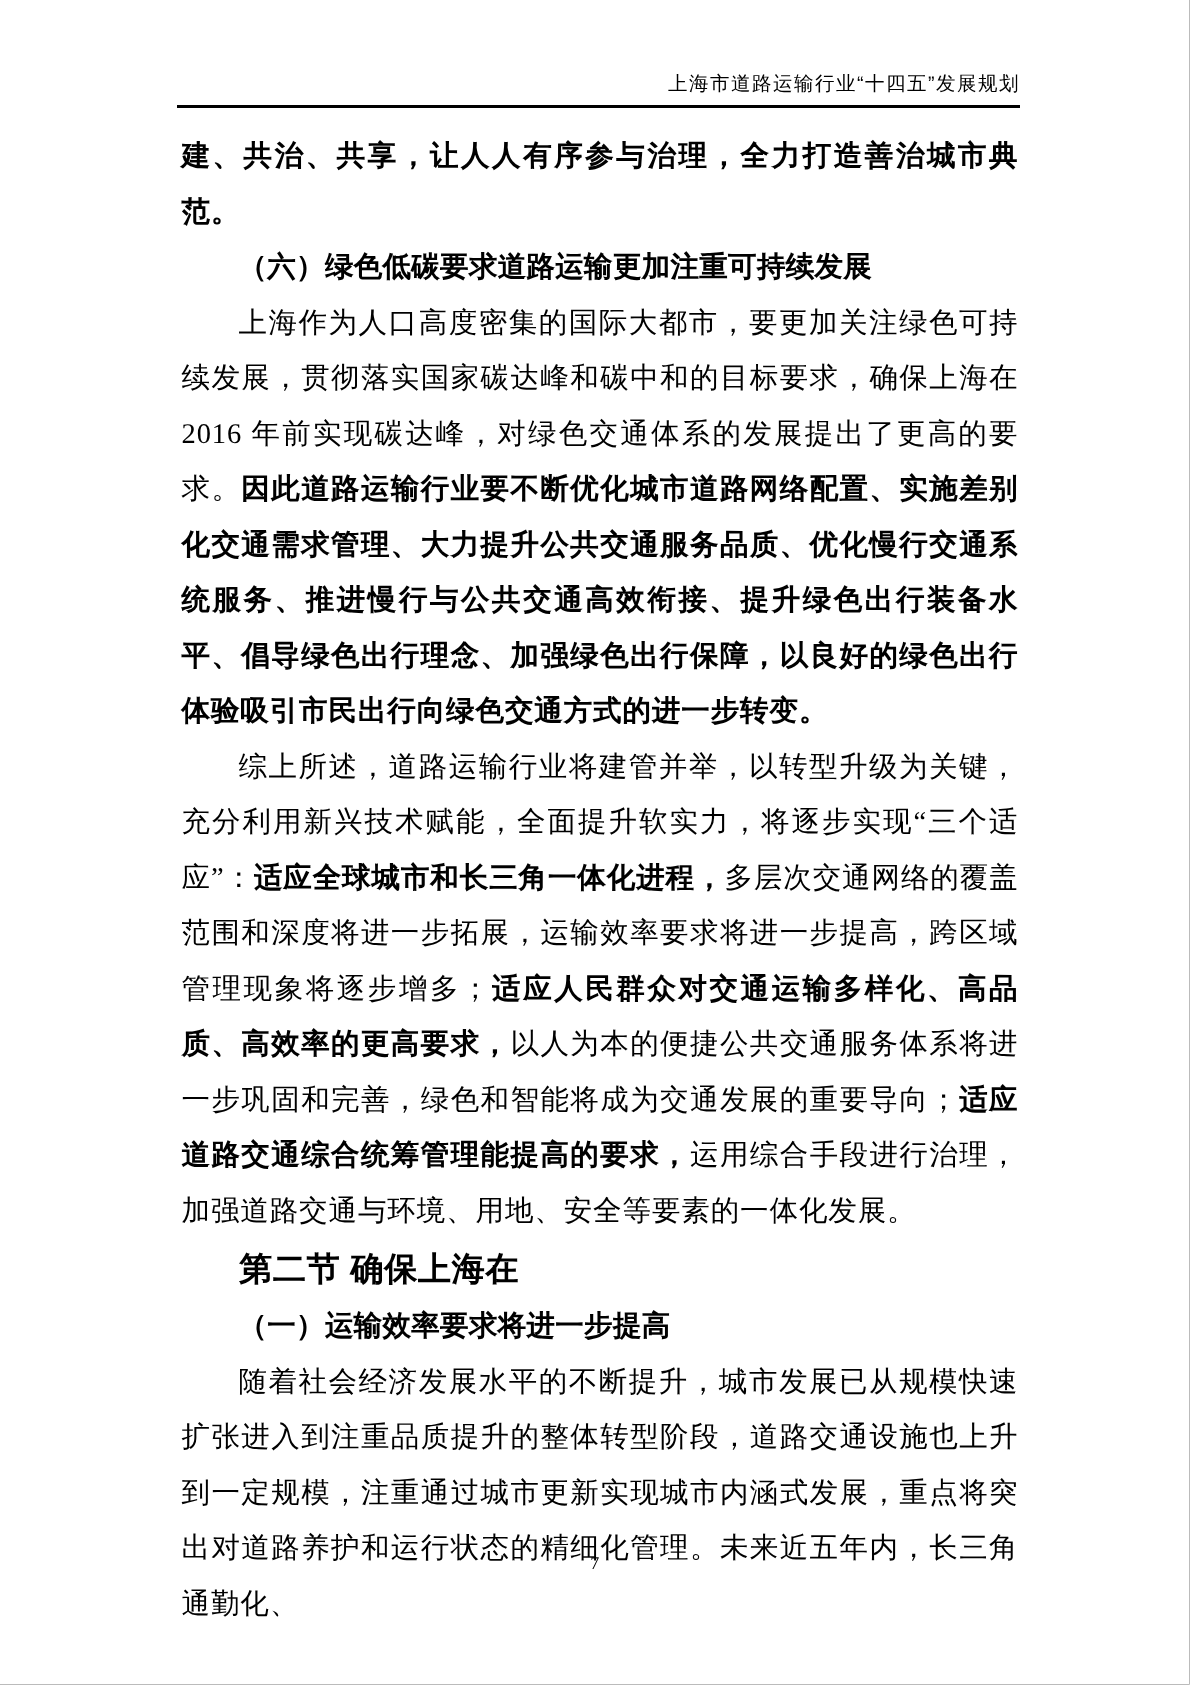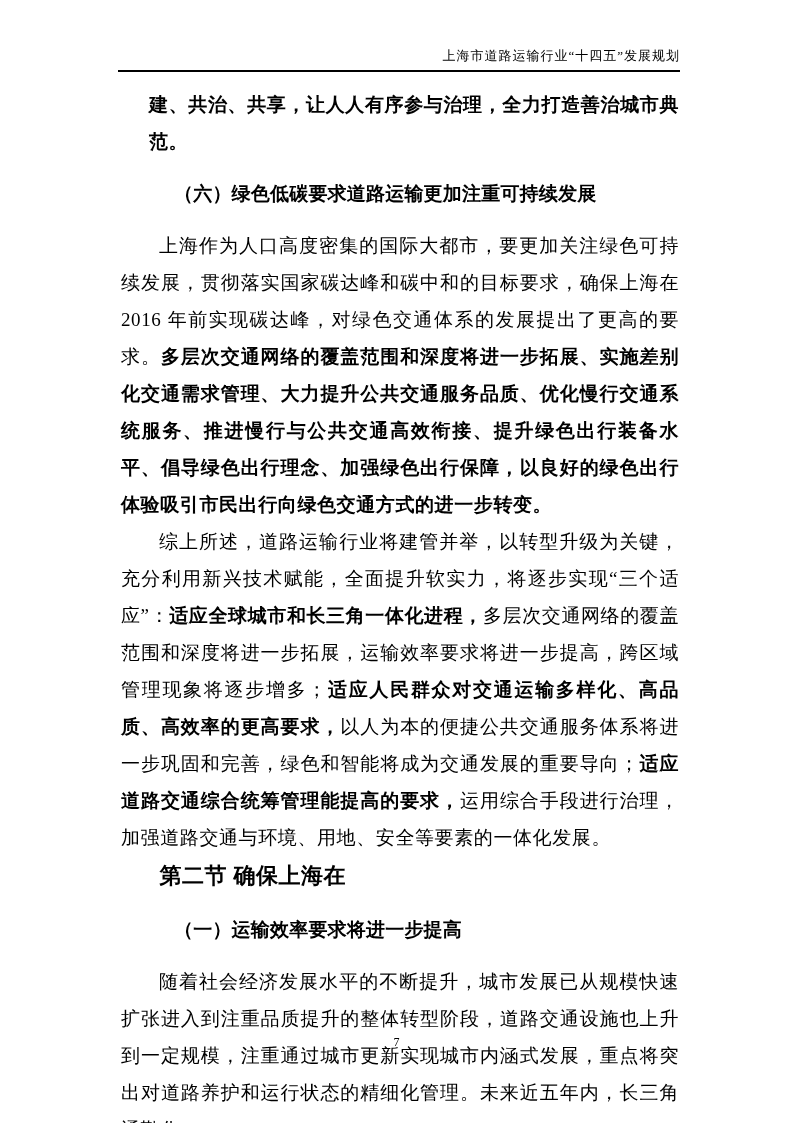--- a/index.html
+++ b/index.html
@@ -17,21 +17,21 @@
     font-family: "Liberation Serif", "DejaVu Serif", serif;
     overflow: hidden;
   }
   .header-title {
     position: absolute;
     top: 47px;
     right: 113px;
     font-size: 13px;
     letter-spacing: 1px;
     white-space: nowrap;
-    font-family: Liberation Serif, serif;
+    font-family: Liberation Sans, sans-serif;
   }
   .header-rule {
     position: absolute;
     top: 70px;
     left: 118px;
     width: 562px;
     height: 2px;
     background: #000000;
   }
   .doc-body {
@@ -44,27 +44,26 @@
     text-align: justify;
     text-justify: inter-character;
     letter-spacing: 0.6px;
   }
   .para {
     margin: 0;
     text-indent: 2em;
   }
   .para.noindent {
     text-indent: 0;
-    margin-left: 28px;
   }
   .run-bold {
     font-weight: 700;
   }
   .h-sub {
-    margin: 15px;
+    margin: 0;
     font-size: 19px;
     line-height: 37px;
     font-weight: 700;
     text-indent: 2em;
     font-family: "Liberation Sans", "DejaVu Sans", sans-serif;
     letter-spacing: 0.2px;
   }
   .h-section {
     margin: 0;
     font-size: 22px;
@@ -86,21 +85,21 @@
 </head>
 <body>
 
 <div class="page">
   <div class="header-title">上海市道路运输行业“十四五”发展规划</div>
   <div class="header-rule"></div>
 
   <div class="doc-body" id="doc-body">
       <p class="para noindent"><span class="run-bold">建、共治、共享，让人人有序参与治理，全力打造善治城市典范。</span></p>
       <h3 class="h-sub"><span class="run-bold">（六）绿色低碳要求道路运输更加注重可持续发展</span></h3>
-      <p class="para"><span class="run-normal">上海作为人口高度密集的国际大都市，要更加关注绿色可持续发展，贯彻落实国家碳达峰和碳中和的目标要求，确保上海在 2016 年前实现碳达峰，对绿色交通体系的发展提出了更高的要求。</span><span class="run-bold">多层次交通网络的覆盖范围和深度将进一步拓展、实施差别化交通需求管理、大力提升公共交通服务品质、优化慢行交通系统服务、推进慢行与公共交通高效衔接、提升绿色出行装备水平、倡导绿色出行理念、加强绿色出行保障，以良好的绿色出行体验吸引市民出行向绿色交通方式的进一步转变。</span></p>
+      <p class="para"><span class="run-normal">上海作为人口高度密集的国际大都市，要更加关注绿色可持续发展，贯彻落实国家碳达峰和碳中和的目标要求，确保上海在 2016 年前实现碳达峰，对绿色交通体系的发展提出了更高的要求。</span><span class="run-bold">因此道路运输行业要不断优化城市道路网络配置、实施差别化交通需求管理、大力提升公共交通服务品质、优化慢行交通系统服务、推进慢行与公共交通高效衔接、提升绿色出行装备水平、倡导绿色出行理念、加强绿色出行保障，以良好的绿色出行体验吸引市民出行向绿色交通方式的进一步转变。</span></p>
       <p class="para"><span class="run-normal">综上所述，道路运输行业将建管并举，以转型升级为关键，充分利用新兴技术赋能，全面提升软实力，将逐步实现“三个适应”：</span><span class="run-bold">适应全球城市和长三角一体化进程，</span><span class="run-normal">多层次交通网络的覆盖范围和深度将进一步拓展，运输效率要求将进一步提高，跨区域管理现象将逐步增多；</span><span class="run-bold">适应人民群众对交通运输多样化、高品质、高效率的更高要求，</span><span class="run-normal">以人为本的便捷公共交通服务体系将进一步巩固和完善，绿色和智能将成为交通发展的重要导向；</span><span class="run-bold">适应道路交通综合统筹管理能提高的要求，</span><span class="run-normal">运用综合手段进行治理，加强道路交通与环境、用地、安全等要素的一体化发展。</span></p>
       <h2 class="h-section"><span class="run-bold">第二节 确保上海在</span></h2>
       <h3 class="h-sub"><span class="run-bold">（一）运输效率要求将进一步提高</span></h3>
       <p class="para"><span class="run-normal">随着社会经济发展水平的不断提升，城市发展已从规模快速扩张进入到注重品质提升的整体转型阶段，道路交通设施也上升到一定规模，注重通过城市更新实现城市内涵式发展，重点将突出对道路养护和运行状态的精细化管理。未来近五年内，长三角通勤化、</span></p>
     </div>
 
   <div class="footer-page">7</div>
 </div>
 
 </body></html>

